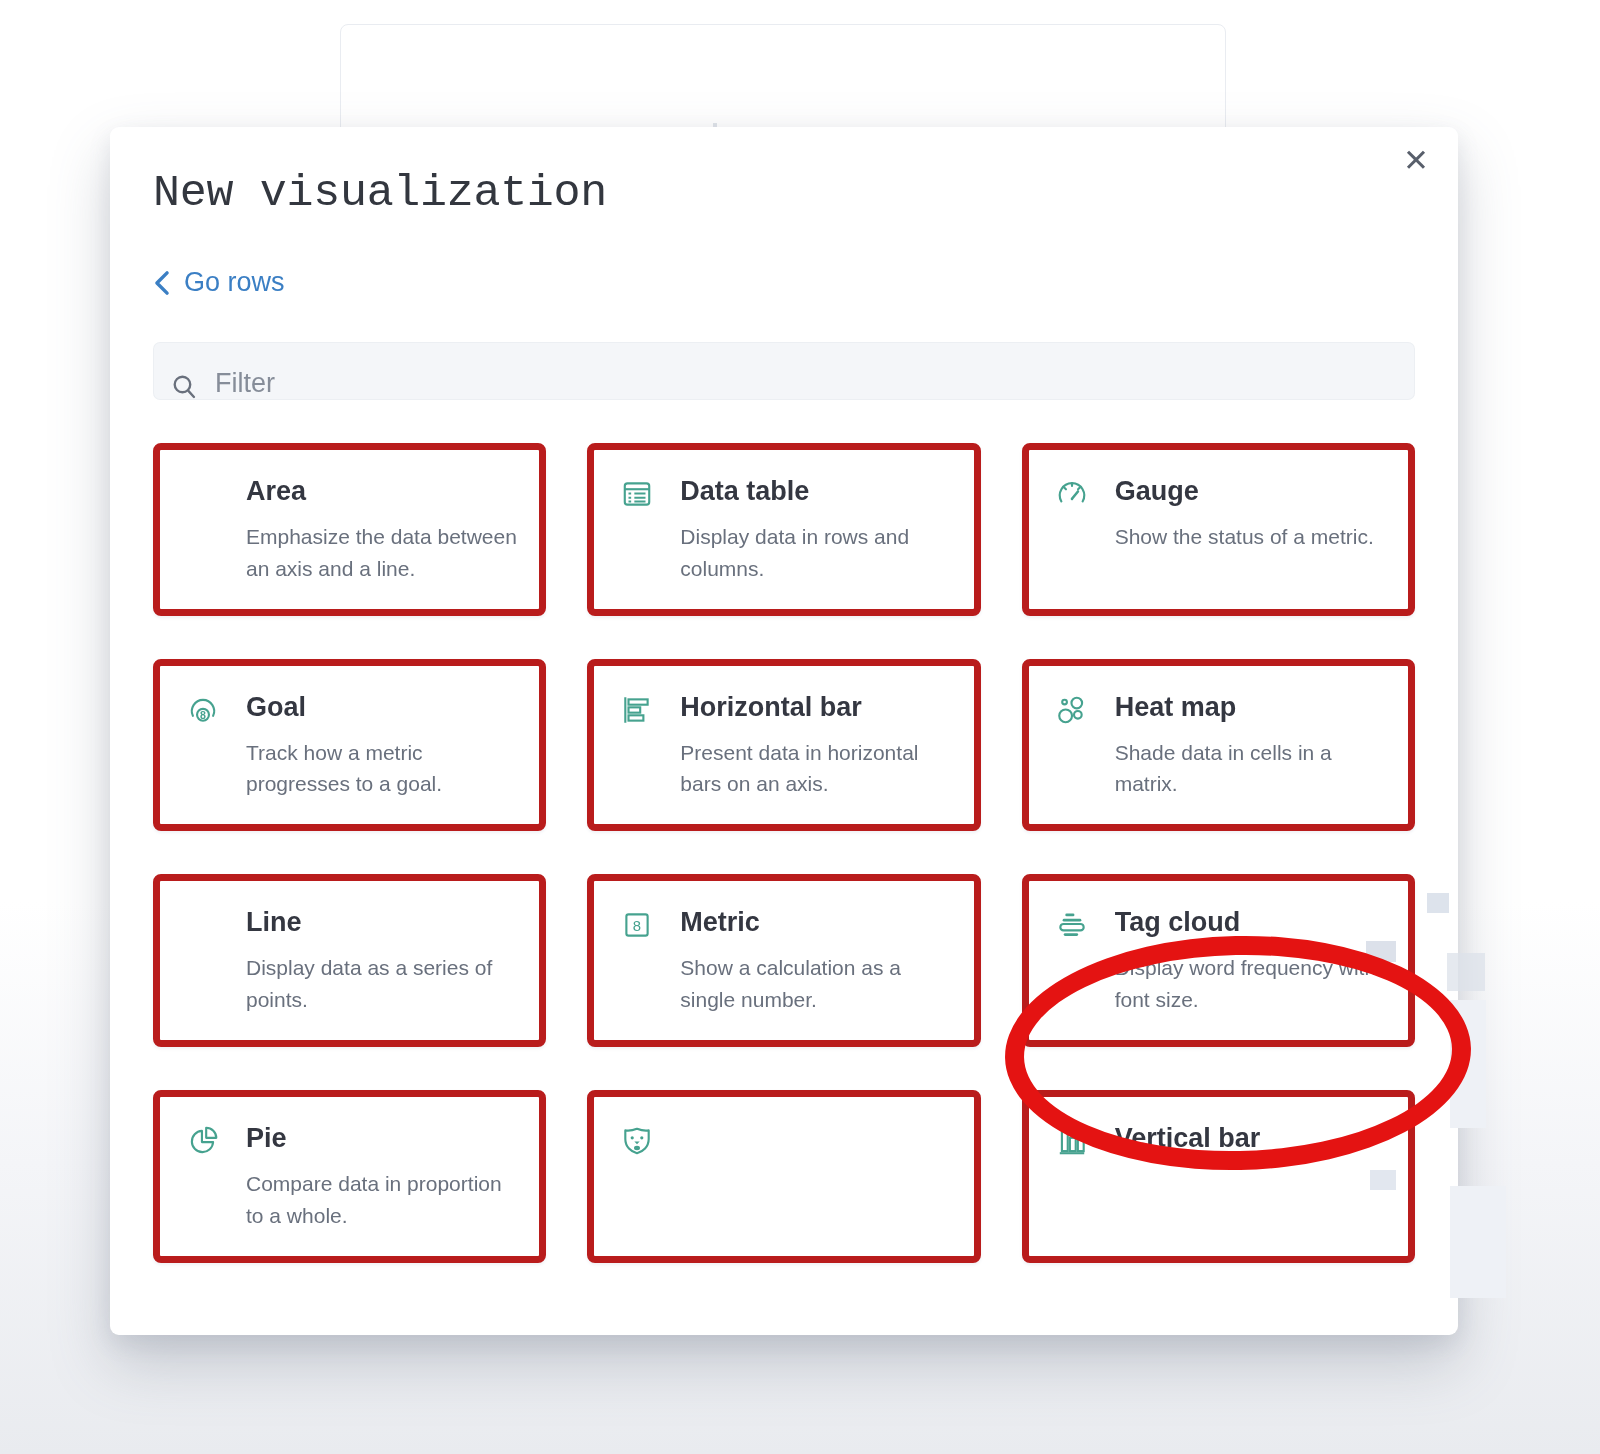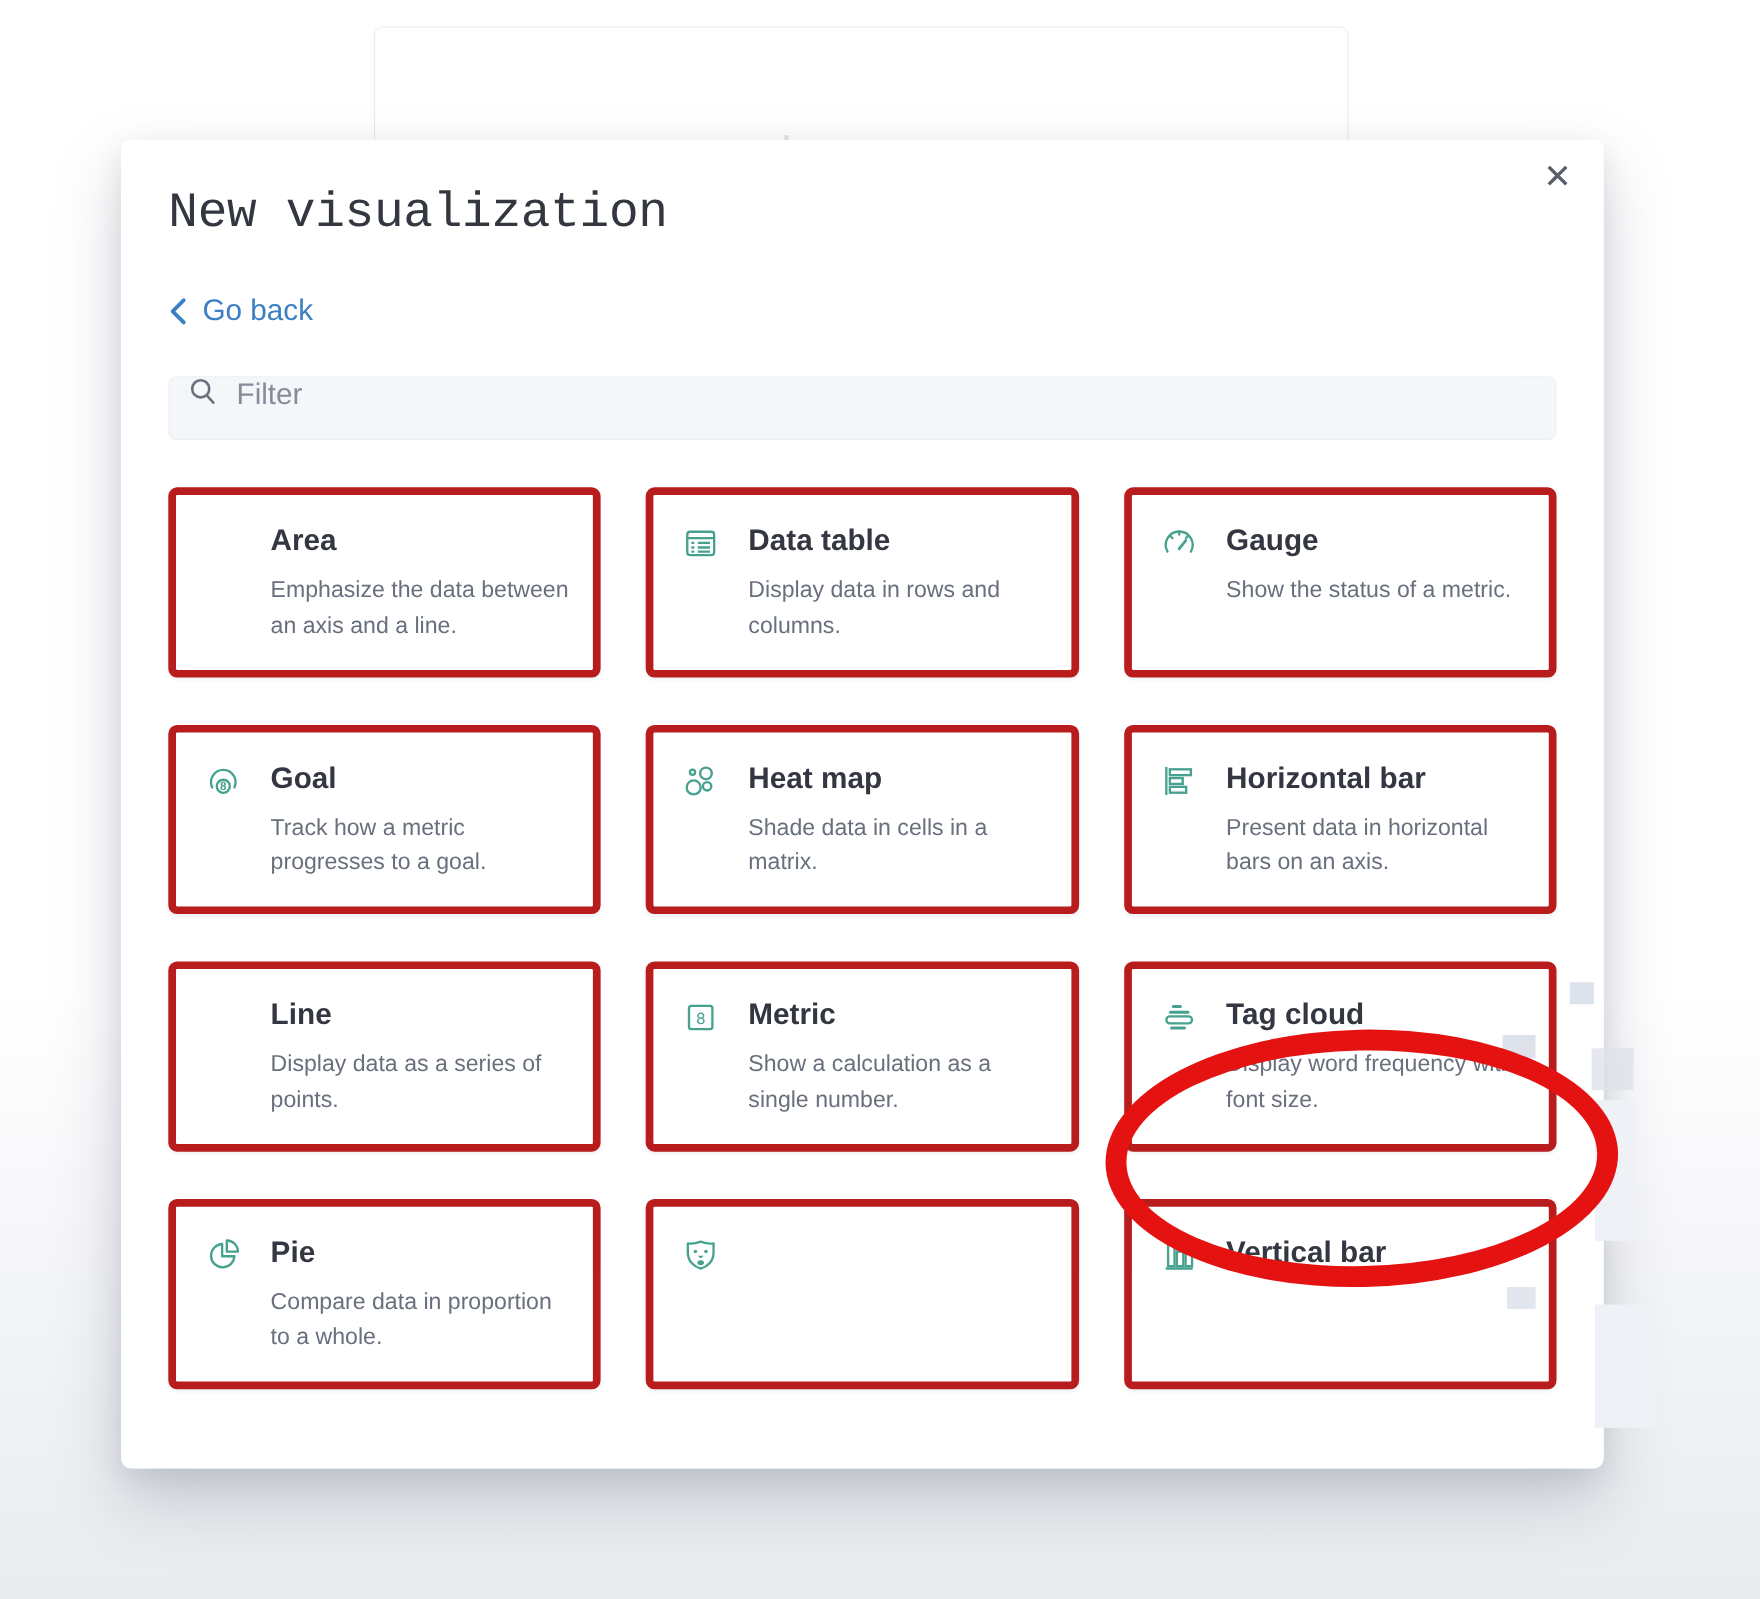--- a/index.html
+++ b/index.html
@@ -17,21 +17,21 @@
     padding:0 43px;box-sizing:border-box;overflow:hidden;}
   .modal::after{content:'';position:absolute;left:2px;right:2px;bottom:0;height:34px;
     background:linear-gradient(rgba(255,255,255,0),rgba(255,255,255,.95) 90%);
     border-radius:0 0 9px 9px;pointer-events:none;z-index:6;}
   .close-btn{position:absolute;top:14px;right:22px;width:40px;height:40px;border:none;background:none;
     font-size:31px;color:#585f6b;cursor:pointer;line-height:40px;text-align:center;padding:0;z-index:7;}
   .modal-title{margin:40px 0 0;font-size:45px;font-weight:400;color:#33373f;letter-spacing:-.3px;line-height:1.2;font-family:Liberation Mono, monospace;}
   .go-back{margin-top:46px;display:flex;align-items:center;gap:13px;color:#3b7fc4;font-size:27px;
     font-weight:500;cursor:pointer;width:max-content;}
   .filter-box{margin-top:44px;height:58px;background:#f4f6f9;border-radius:7px;display:flex;
-    align-items:flex-start;padding:0 18px;gap:15px;box-shadow:inset 0 0 0 1px rgba(120,130,150,.06);}
+    align-items:flex-end;padding:0 18px;gap:15px;box-shadow:inset 0 0 0 1px rgba(120,130,150,.06);}
   .filter-box input{flex:1;border:none;background:transparent;outline:none;font-size:27px;color:#343741;
     font-family:"Liberation Sans","DejaVu Sans",sans-serif;}
   .filter-box input::placeholder{color:#868d99;}
   .vis-grid{margin-top:43px;display:grid;grid-template-columns:repeat(3,1fr);column-gap:41px;row-gap:43px;}
   .vis-card{background:#fff;border:7px solid #b91c1c;border-radius:8px;padding:26px 16px 24px 26px;
     display:flex;gap:24px;cursor:pointer;box-shadow:0 2px 3px rgba(140,150,170,.12);}
   .card-icon{width:36px;flex:none;padding-top:1px;}
   .card-text{display:block;min-width:0;}
   .card-title{display:block;font-size:27px;font-weight:700;color:#343741;margin:0 0 13px;line-height:1.18;}
   .card-desc{display:block;font-size:21px;color:#69707d;line-height:1.52;}
@@ -65,21 +65,21 @@
     <button class="close-btn">
       <span>✕</span>
     </button>
 
     <h1 class="modal-title">New visualization</h1>
 
     <div class="go-back">
       <svg width="18" height="26" viewBox="0 0 12 18" fill="none" stroke="#3b7fc4" stroke-width="2.4" stroke-linecap="round" stroke-linejoin="round">
         <path d="M9.5 2 L2.5 9 L9.5 16"></path>
       </svg>
-      <span>Go back</span>
+      <span>Go rows</span>
     </div>
 
     <div class="filter-box">
       <svg width="27" height="27" viewBox="0 0 16 16" fill="none" stroke="#69707d" stroke-width="1.4" stroke-linecap="round">
         <circle cx="6.8" cy="6.8" r="4.6"></circle>
         <path d="M10.3 10.6 L13.6 14.2"></path>
       </svg>
       <input type="text" value="" placeholder="Filter" style="">
     </div>
 
@@ -127,43 +127,43 @@
   </svg>
 </span>
     <span class="card-text">
       <span class="card-title">Goal</span>
       <span class="card-desc">Track how a metric progresses to a goal.</span>
     </span>
   </div>
         <div class="vis-card">
     <span class="card-icon">
   <svg width="34" height="34" viewBox="0 0 32 32" fill="none" stroke="#46a28f" stroke-width="2">
+    <path d="M5 4 V28"></path>
+    <rect x="8" y="6" width="18" height="5"></rect>
+    <rect x="8" y="13.5" width="11" height="5"></rect>
+    <rect x="8" y="21" width="14" height="5"></rect>
+  </svg>
+</span>
+    <span class="card-text">
+      <span class="card-title">Horizontal bar</span>
+      <span class="card-desc">Present data in horizontal bars on an axis.</span>
+    </span>
+  </div>
+        <div class="vis-card">
+    <span class="card-icon">
+  <svg width="34" height="34" viewBox="0 0 32 32" fill="none" stroke="#46a28f" stroke-width="2">
     <circle cx="9" cy="8.5" r="2.2"></circle>
     <circle cx="20.5" cy="9.5" r="5"></circle>
     <circle cx="10" cy="21.5" r="6"></circle>
     <circle cx="21.5" cy="20.5" r="3.6"></circle>
   </svg>
 </span>
     <span class="card-text">
       <span class="card-title">Heat map</span>
       <span class="card-desc">Shade data in cells in a matrix.</span>
-    </span>
-  </div>
-        <div class="vis-card">
-    <span class="card-icon">
-  <svg width="34" height="34" viewBox="0 0 32 32" fill="none" stroke="#46a28f" stroke-width="2">
-    <path d="M5 4 V28"></path>
-    <rect x="8" y="6" width="18" height="5"></rect>
-    <rect x="8" y="13.5" width="11" height="5"></rect>
-    <rect x="8" y="21" width="14" height="5"></rect>
-  </svg>
-</span>
-    <span class="card-text">
-      <span class="card-title">Horizontal bar</span>
-      <span class="card-desc">Present data in horizontal bars on an axis.</span>
     </span>
   </div>
         <div class="vis-card">
     <span class="card-icon"></span>
     <span class="card-text">
       <span class="card-title">Line</span>
       <span class="card-desc">Display data as a series of points.</span>
     </span>
   </div>
         <div class="vis-card">

